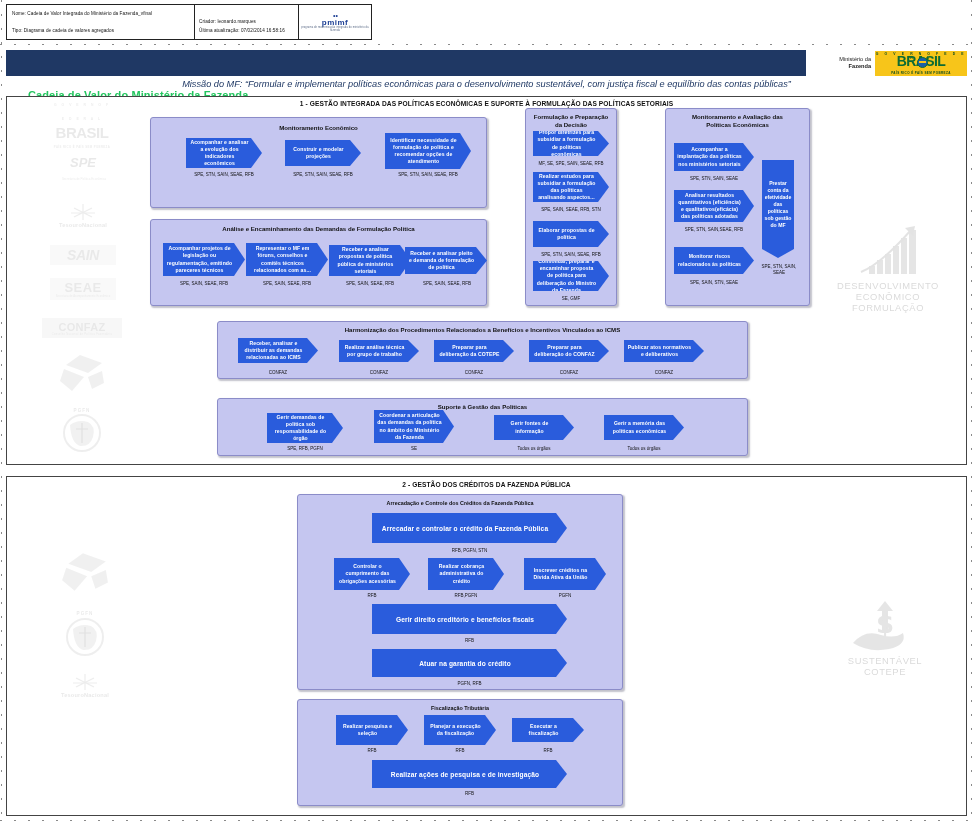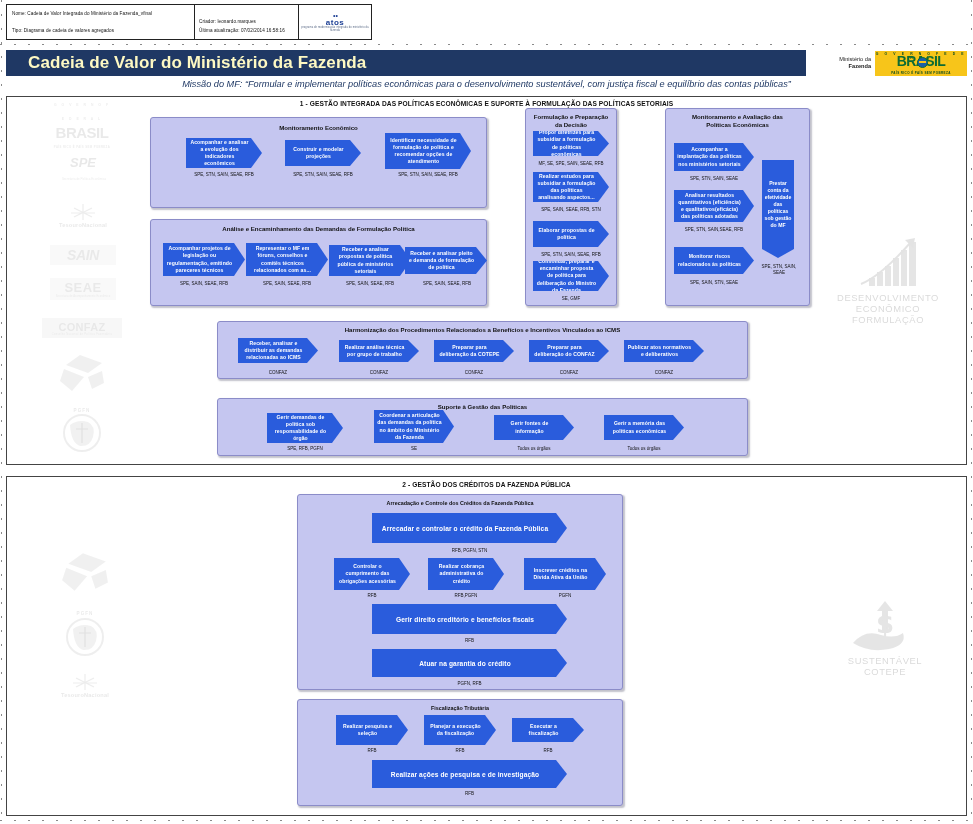--- a/index.html
+++ b/index.html
@@ -24,22 +24,22 @@
   .pmimf .sub{font-size:2.6px;color:#5a6a86;letter-spacing:.1px;}
 
   
   .tickrow{position:absolute;left:0;width:973px;height:1px;
            background:repeating-linear-gradient(to right,#8a8a8a 0 2px,transparent 2px 14px);}
   .tickcol{position:absolute;top:0;height:824px;width:1px;
            background:repeating-linear-gradient(to bottom,#8a8a8a 0 2px,transparent 2px 14px);}
 
   
   .titlebar{position:absolute;left:6px;top:50px;width:800px;height:26px;background:#1f3864;}
-  .titlebar .t{color:#fef9c3;font-size:17px;font-weight:bold;letter-spacing:.1px;
-               padding-left:22px;line-height:26px;white-space:nowrap;}
+  .titlebar .t{color:#22c55e;font-size:11px;font-weight:bold;letter-spacing:.1px;
+               padding-left:22px;line-height:26px;white-space:nowrap;margin-top:32px;}
   .brandbox{position:absolute;left:806px;top:50px;width:161px;height:26px;background:#fff;
             display:flex;align-items:center;justify-content:flex-end;gap:4px;}
   .minfaz{font-size:5.6px;color:#1b1b1b;line-height:7px;text-align:right;font-weight:bold;}
   .minfaz .l1{font-weight:normal;}
   .brasil-logo{width:92px;height:25px;background:#f7c51a;position:relative;overflow:hidden;border:0;}
   .brasil-logo .gov{position:absolute;top:1px;left:0;right:0;text-align:center;font-size:3.4px;
                     color:#0a4a1f;letter-spacing:2.6px;font-weight:bold;}
   .brasil-logo .big{position:absolute;top:3px;left:0;right:0;text-align:center;font-size:14px;
                     font-weight:bold;color:#0d6b33;letter-spacing:-.6px;line-height:15px;}
   .brasil-logo .tag{position:absolute;bottom:1px;left:0;right:0;text-align:center;font-size:3px;
@@ -113,21 +113,21 @@
     </div>
     <div class="meta-col2">
       <div class="meta-col2-inner">
         <div class="meta-line">Criador: leonardo.marques</div>
         <div class="meta-line">Última atualização: 07/02/2014 16:58:16</div>
       </div>
     </div>
     <div class="meta-col3">
       <div class="pmimf">
         <div class="dots">•  •</div>
-        <div class="word">atos</div>
+        <div class="word">pmimf</div>
         <div class="sub">programa de modernização integrada do ministério da fazenda</div>
       </div>
     </div>
   </div>
 
   <div class="tickrow" style="top:44px"></div>
   <div class="tickrow" style="top:820px"></div>
   <div class="tickcol" style="left:1px"></div>
   <div class="tickcol" style="left:971px"></div>
 
@@ -192,21 +192,21 @@
   </div>
   <div class="wm" style="left:54px;top:405px;width:56px;height:50px;flex-direction:column">
     <div class="wm-pgfn">PGFN</div>
     <svg width="44" height="40" viewBox="0 0 44 40">
       <circle cx="22" cy="20" r="18" fill="none" stroke="#c9c9c9" stroke-width="2"></circle>
       <path d="M10 12 Q18 6 28 9 Q36 13 33 24 Q30 34 20 33 Q11 30 10 12 Z" fill="#d2d2d2"></path>
       <path d="M22 10 L22 30 M16 16 L28 16" stroke="#9f9f9f" stroke-width="1.2" fill="none"></path>
     </svg>
   </div>
 
-  <div class="wm wm-big" style="left:823px;top:228px;width:130px;height:105px;flex-direction:column">
+  <div class="wm wm-big" style="left:823px;top:216px;width:130px;height:105px;flex-direction:column">
     <svg width="82" height="56" viewBox="0 0 82 56">
       <g fill="#cccccc">
         <rect x="22" y="42" width="6" height="8"></rect>
         <rect x="30" y="36" width="6" height="14"></rect>
         <rect x="38" y="30" width="6" height="20"></rect>
         <rect x="46" y="22" width="6" height="28"></rect>
         <rect x="54" y="14" width="6" height="36"></rect>
         <rect x="62" y="6" width="7" height="44"></rect>
       </g>
       <path d="M14 48 Q34 40 64 6" stroke="#c9c9c9" stroke-width="2" fill="none"></path>

